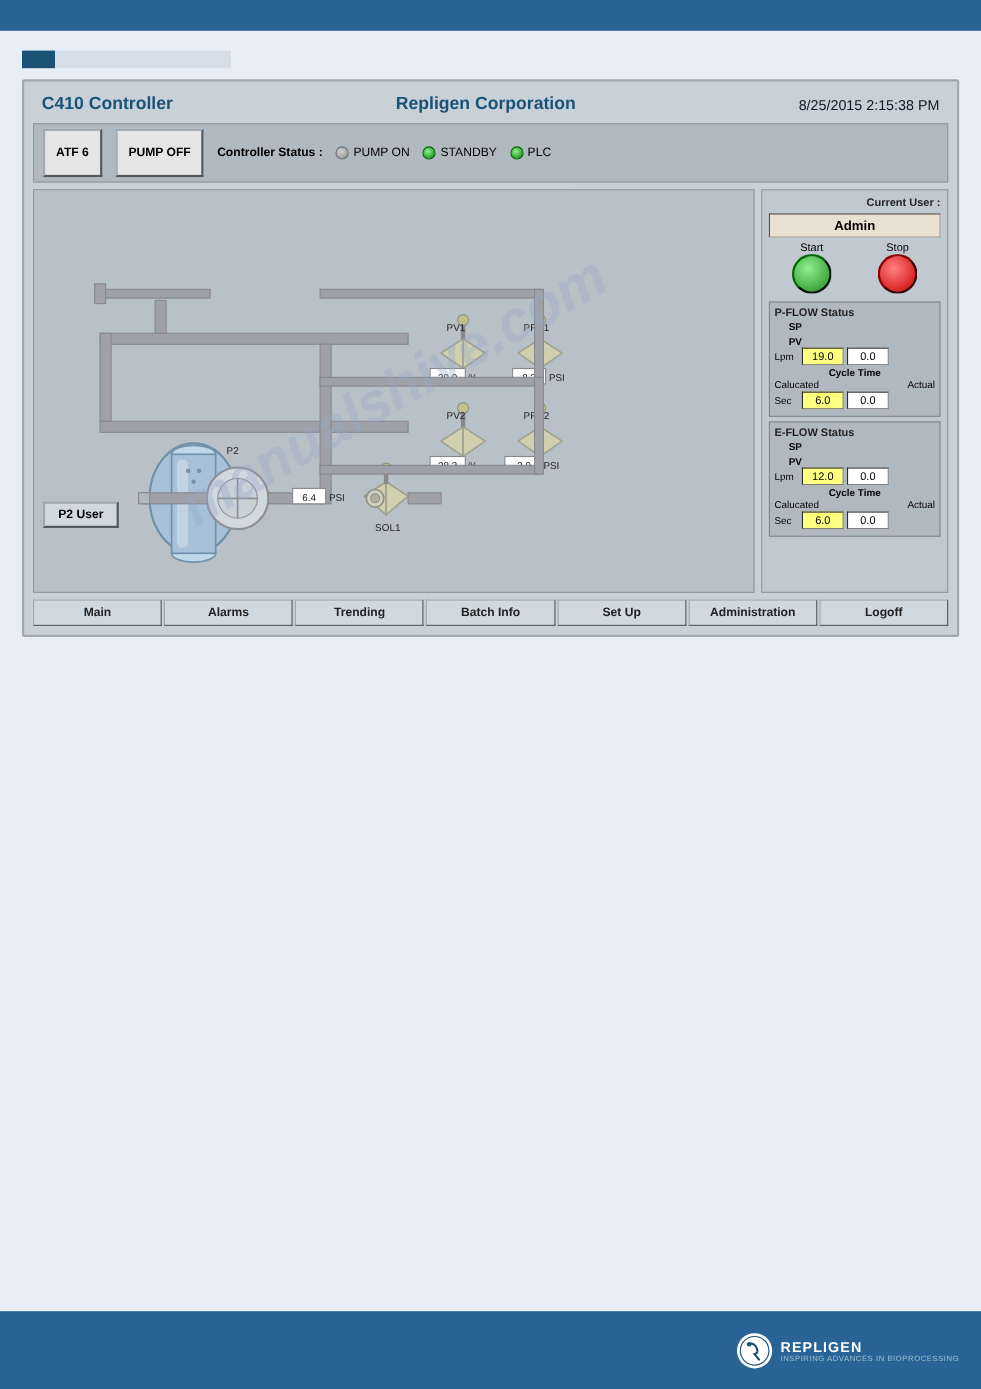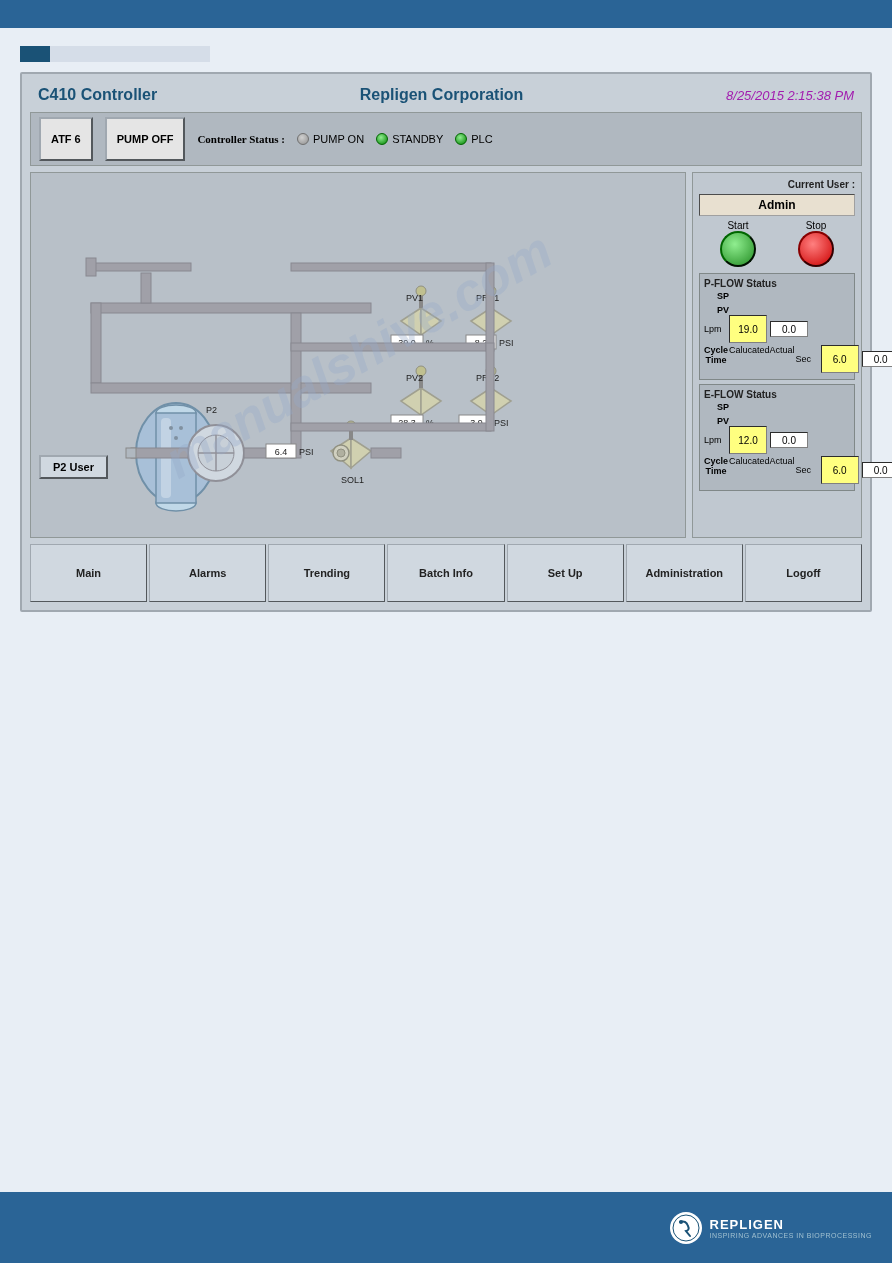--- a/index.html
+++ b/index.html
@@ -84,23 +84,22 @@
       font-weight: bold;
     }
 
     .panel-title-center {
       color: #1a5276;
       font-size: 16px;
       font-weight: bold;
     }
 
     .panel-title-right {
-      color: #a21caf;
+      color: #0f172a;
       font-size: 13px;
-      font-style: italic;
     }
 
     
     .status-bar {
       background: #b0b8c0;
       border: 1px solid #909898;
       padding: 4px 8px;
       display: flex;
       align-items: center;
       gap: 12px;
@@ -231,61 +230,61 @@
       margin-bottom: 2px;
     }
 
     .flow-label {
       font-size: 9px;
       width: 22px;
     }
 
     .flow-input {
       width: 38px;
-      height: 28px;
+      height: 16px;
       border: 1px inset #808080;
       background: #ffff80;
       font-size: 10px;
       text-align: center;
       padding: 1px;
     }
 
     .flow-input-white {
       width: 38px;
       height: 16px;
       border: 1px inset #808080;
       background: white;
       font-size: 10px;
       text-align: center;
       padding: 1px;
     }
 
     .cycle-time-section {
       display: flex;
-      flex-direction: row;
+      flex-direction: column;
       gap: 1px;
     }
 
     .cycle-time-header {
       display: flex;
       justify-content: space-between;
       font-size: 9px;
     }
 
     
     .nav-tabs {
       display: flex;
       margin-top: 6px;
       gap: 2px;
     }
 
     .nav-tab {
       background: #d0d8e0;
       border: 1px outset #a0a8b0;
-      padding: 22px 10px;
+      padding: 5px 10px;
       font-size: 11px;
       font-weight: bold;
       cursor: pointer;
       color: #222;
       flex: 1;
       text-align: center;
     }
 
     
     .p2-trend-btn {
@@ -381,21 +380,21 @@
 
   <div class="panel-header">
     <span class="panel-title-left">C410 Controller</span>
     <span class="panel-title-center">Repligen Corporation</span>
     <span class="panel-title-right">8/25/2015 2:15:38 PM</span>
   </div>
 
   <div class="status-bar">
     <button class="status-btn">ATF 6</button>
     <button class="status-btn">PUMP OFF</button>
-    <span style="font-size:11px;font-weight:bold;font-family:Liberation Serif, serif;">Controller Status :</span>
+    <span style="font-size:11px;font-weight:bold;">Controller Status :</span>
     <div class="status-indicator">
       <div class="led-gray"></div>
       <span style="font-size:11px;">PUMP ON</span>
     </div>
     <div class="status-indicator">
       <div class="led-green"></div>
       <span style="font-size:11px;">STANDBY</span>
     </div>
     <div class="status-indicator">
       <div class="led-green"></div>

